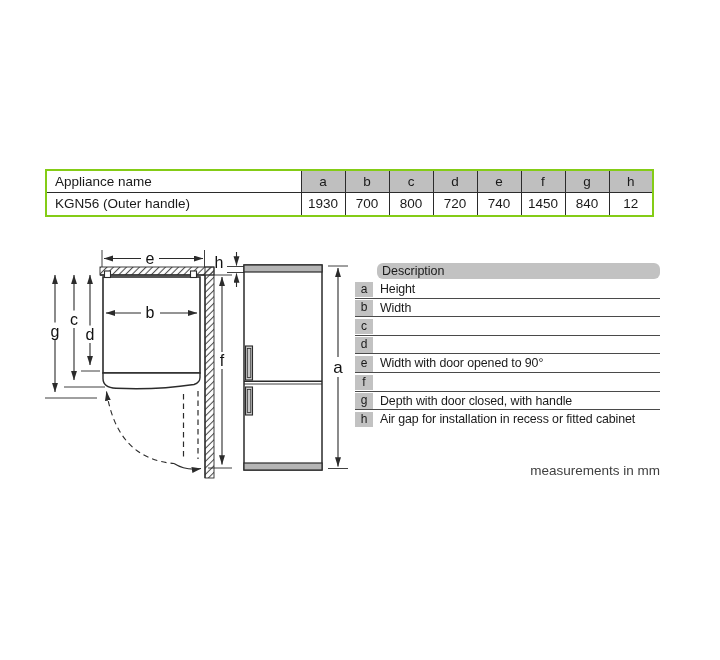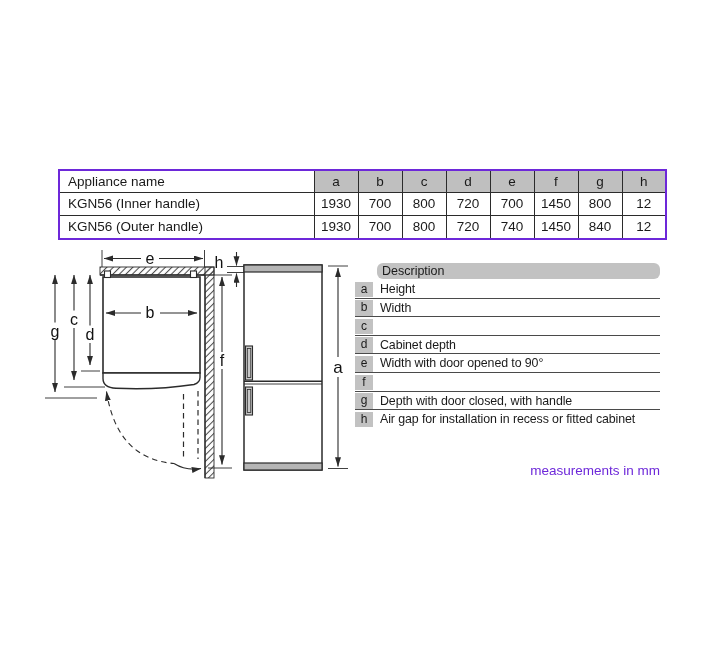--- a/index.html
+++ b/index.html
@@ -3,23 +3,23 @@
 <meta charset="utf-8">
 <style>
   html,body { margin:0; padding:0; background:#ffffff; }
   .page {
     position:relative; width:720px; height:660px; background:#ffffff;
     font-family:"Liberation Sans", sans-serif; color:#1a1a1a; overflow:hidden;
   }
 
   
   .spec-table {
-    position:absolute; left:58px; top:169px;
+    position:absolute; left:45px; top:169px;
     border-collapse:collapse; table-layout:fixed;
-    border:2px solid #6d28d9;
+    border:2px solid #84cc16;
   }
   .spec-table td {
     border:1.5px solid #2b2b2b;
     font-size:13.5px; text-align:center; padding:0;
     height:22px; line-height:22px; white-space:nowrap;
     overflow:hidden;
   }
   .spec-table tr.hdr td { height:21px; line-height:21px; }
   .spec-table td.name { text-align:left; padding-left:8px; }
   .spec-table tr.hdr td.dim { background:#bfbfbf; }
@@ -46,21 +46,21 @@
   }
 
   
   .diagram-svg { position:absolute; left:0; top:0; }
   .dim-label { font-family:"Liberation Sans", sans-serif; font-size:16px; fill:#111; }
   .dim-label.big { font-size:17px; }
 
   
   .note {
     position:absolute; left:390px; top:463px; width:270px;
-    text-align:right; font-size:13.5px; color:#6d28d9;
+    text-align:right; font-size:13.5px; color:#404040;
   }
 </style>
 </head>
 <body>
 
 <div class="page">
 
   <table class="spec-table">
     <colgroup>
       <col style="width:255px">
@@ -79,31 +79,20 @@
         <td class="dim">a</td>
         <td class="dim">b</td>
         <td class="dim">c</td>
         <td class="dim">d</td>
         <td class="dim">e</td>
         <td class="dim">f</td>
         <td class="dim">g</td>
         <td class="dim">h</td>
       </tr>
       <tr>
-        <td class="name">KGN56 (Inner handle)</td>
-        <td>1930</td>
-        <td>700</td>
-        <td>800</td>
-        <td>720</td>
-        <td>700</td>
-        <td>1450</td>
-        <td>800</td>
-        <td>12</td>
-      </tr>
-      <tr>
         <td class="name">KGN56 (Outer handle)</td>
         <td>1930</td>
         <td>700</td>
         <td>800</td>
         <td>720</td>
         <td>740</td>
         <td>1450</td>
         <td>840</td>
         <td>12</td>
       </tr>
@@ -230,21 +219,20 @@
     </div>
     <div class="desc-row">
       <div class="desc-key">b</div>
       <div class="desc-text">Width</div>
     </div>
     <div class="desc-row">
       <div class="desc-key">c</div>
     </div>
     <div class="desc-row">
       <div class="desc-key">d</div>
-      <div class="desc-text">Cabinet depth</div>
     </div>
     <div class="desc-row">
       <div class="desc-key">e</div>
       <div class="desc-text">Width with door opened to 90°</div>
     </div>
     <div class="desc-row">
       <div class="desc-key">f</div>
     </div>
     <div class="desc-row">
       <div class="desc-key">g</div>

